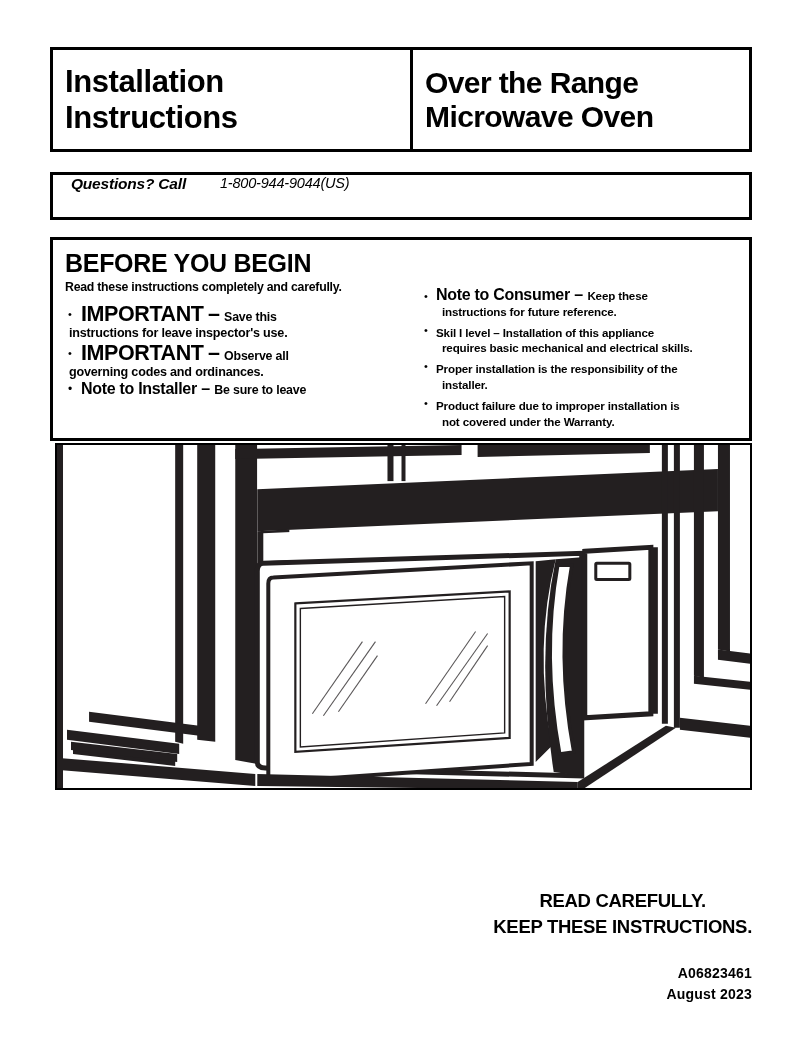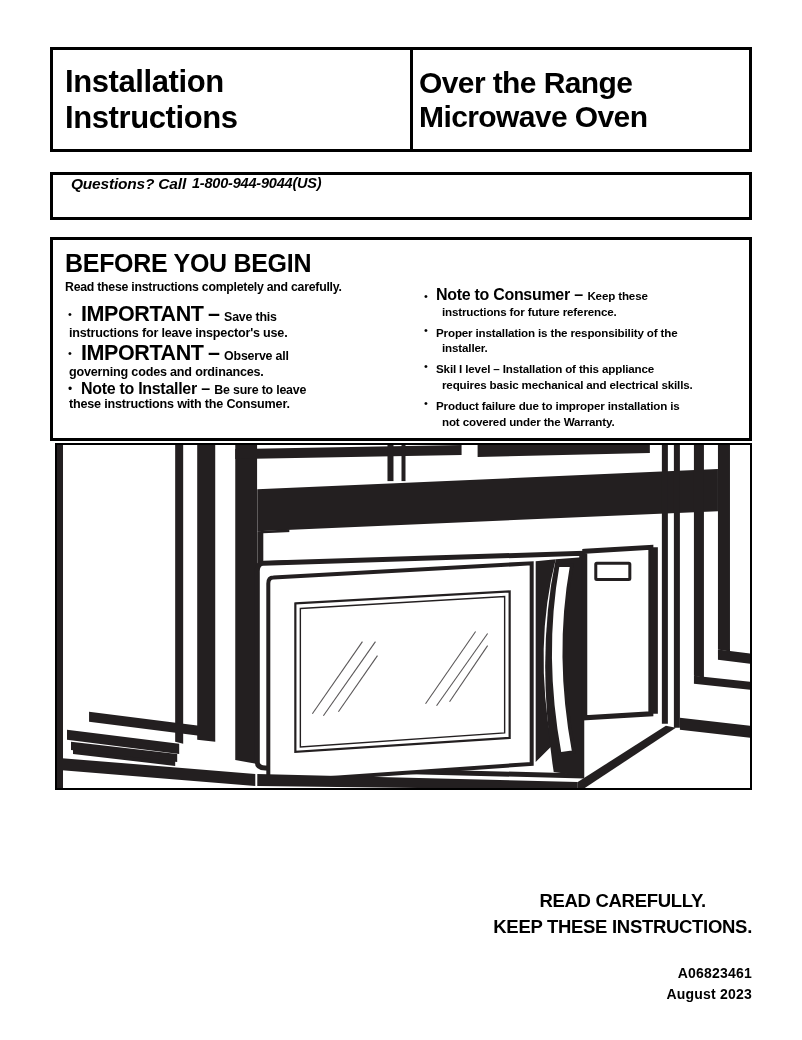--- a/index.html
+++ b/index.html
@@ -39,21 +39,21 @@
     display: flex;
     align-items: center;
   }
   .title-cell-left {
     width: 360px;
     border-right: 3px solid #000;
     padding-left: 12px;
   }
   .title-cell-right {
     flex: 1;
-    padding-left: 6px;
+    padding-left: 12px;
   }
   .title-text {
     font-size: 31px;
     font-weight: bold;
     line-height: 1.13;
     letter-spacing: -0.4px;
     white-space: pre-line;
   }
   .title-text-right {
     font-size: 30px;
@@ -75,23 +75,22 @@
   }
   .questions-label {
     font-size: 15.5px;
     font-weight: bold;
     font-style: italic;
     letter-spacing: -0.2px;
   }
   .questions-phone {
     font-size: 14.5px;
     font-style: italic;
-    margin-left: 6px;
+    margin-left: 34px;
     letter-spacing: -0.2px;
-    font-weight: bold;
   }
 
   
   .byb-box {
     position: absolute;
     left: 50px;
     top: 237px;
     width: 702px;
     height: 204px;
     border: 3px solid #000;
@@ -283,40 +282,39 @@
           <li class="big">
             <span class="b-strong-lg">IMPORTANT</span>
             <span class="b-strong-lg b-dash">–</span>
             <span class="b-rest">Observe all</span>
             <span class="li-line2">governing codes and ordinances.</span>
           </li>
           <li class="med">
             <span class="b-strong-md">Note to Installer</span>
             <span class="b-strong-md b-dash">–</span>
             <span class="b-rest">Be sure to leave</span>
-            <span class="li-line2">these instructions with the Consumer.</span>
           </li>
         </ul>
       </div>
 
       <div class="byb-col-right">
         <ul class="bullets">
           <li class="first">
             <span class="r-strong">Note to Consumer</span>
             <span class="r-strong b-dash">–</span>
             <span class="r-text">Keep these</span>
             <span class="r-text li-cont">instructions for future reference.</span>
           </li>
           <li>
+            <span class="r-text">Skil I level – Installation of this appliance</span>
+            <span class="r-text li-cont">requires basic mechanical and electrical skills.</span>
+          </li>
+          <li>
             <span class="r-text">Proper installation is the responsibility of the</span>
             <span class="r-text li-cont">installer.</span>
-          </li>
-          <li>
-            <span class="r-text">Skil I level – Installation of this appliance</span>
-            <span class="r-text li-cont">requires basic mechanical and electrical skills.</span>
           </li>
           <li>
             <span class="r-text">Product failure due to improper installation is</span>
             <span class="r-text li-cont">not covered under the Warranty.</span>
           </li>
         </ul>
       </div>
 
     </div>
   </div>

